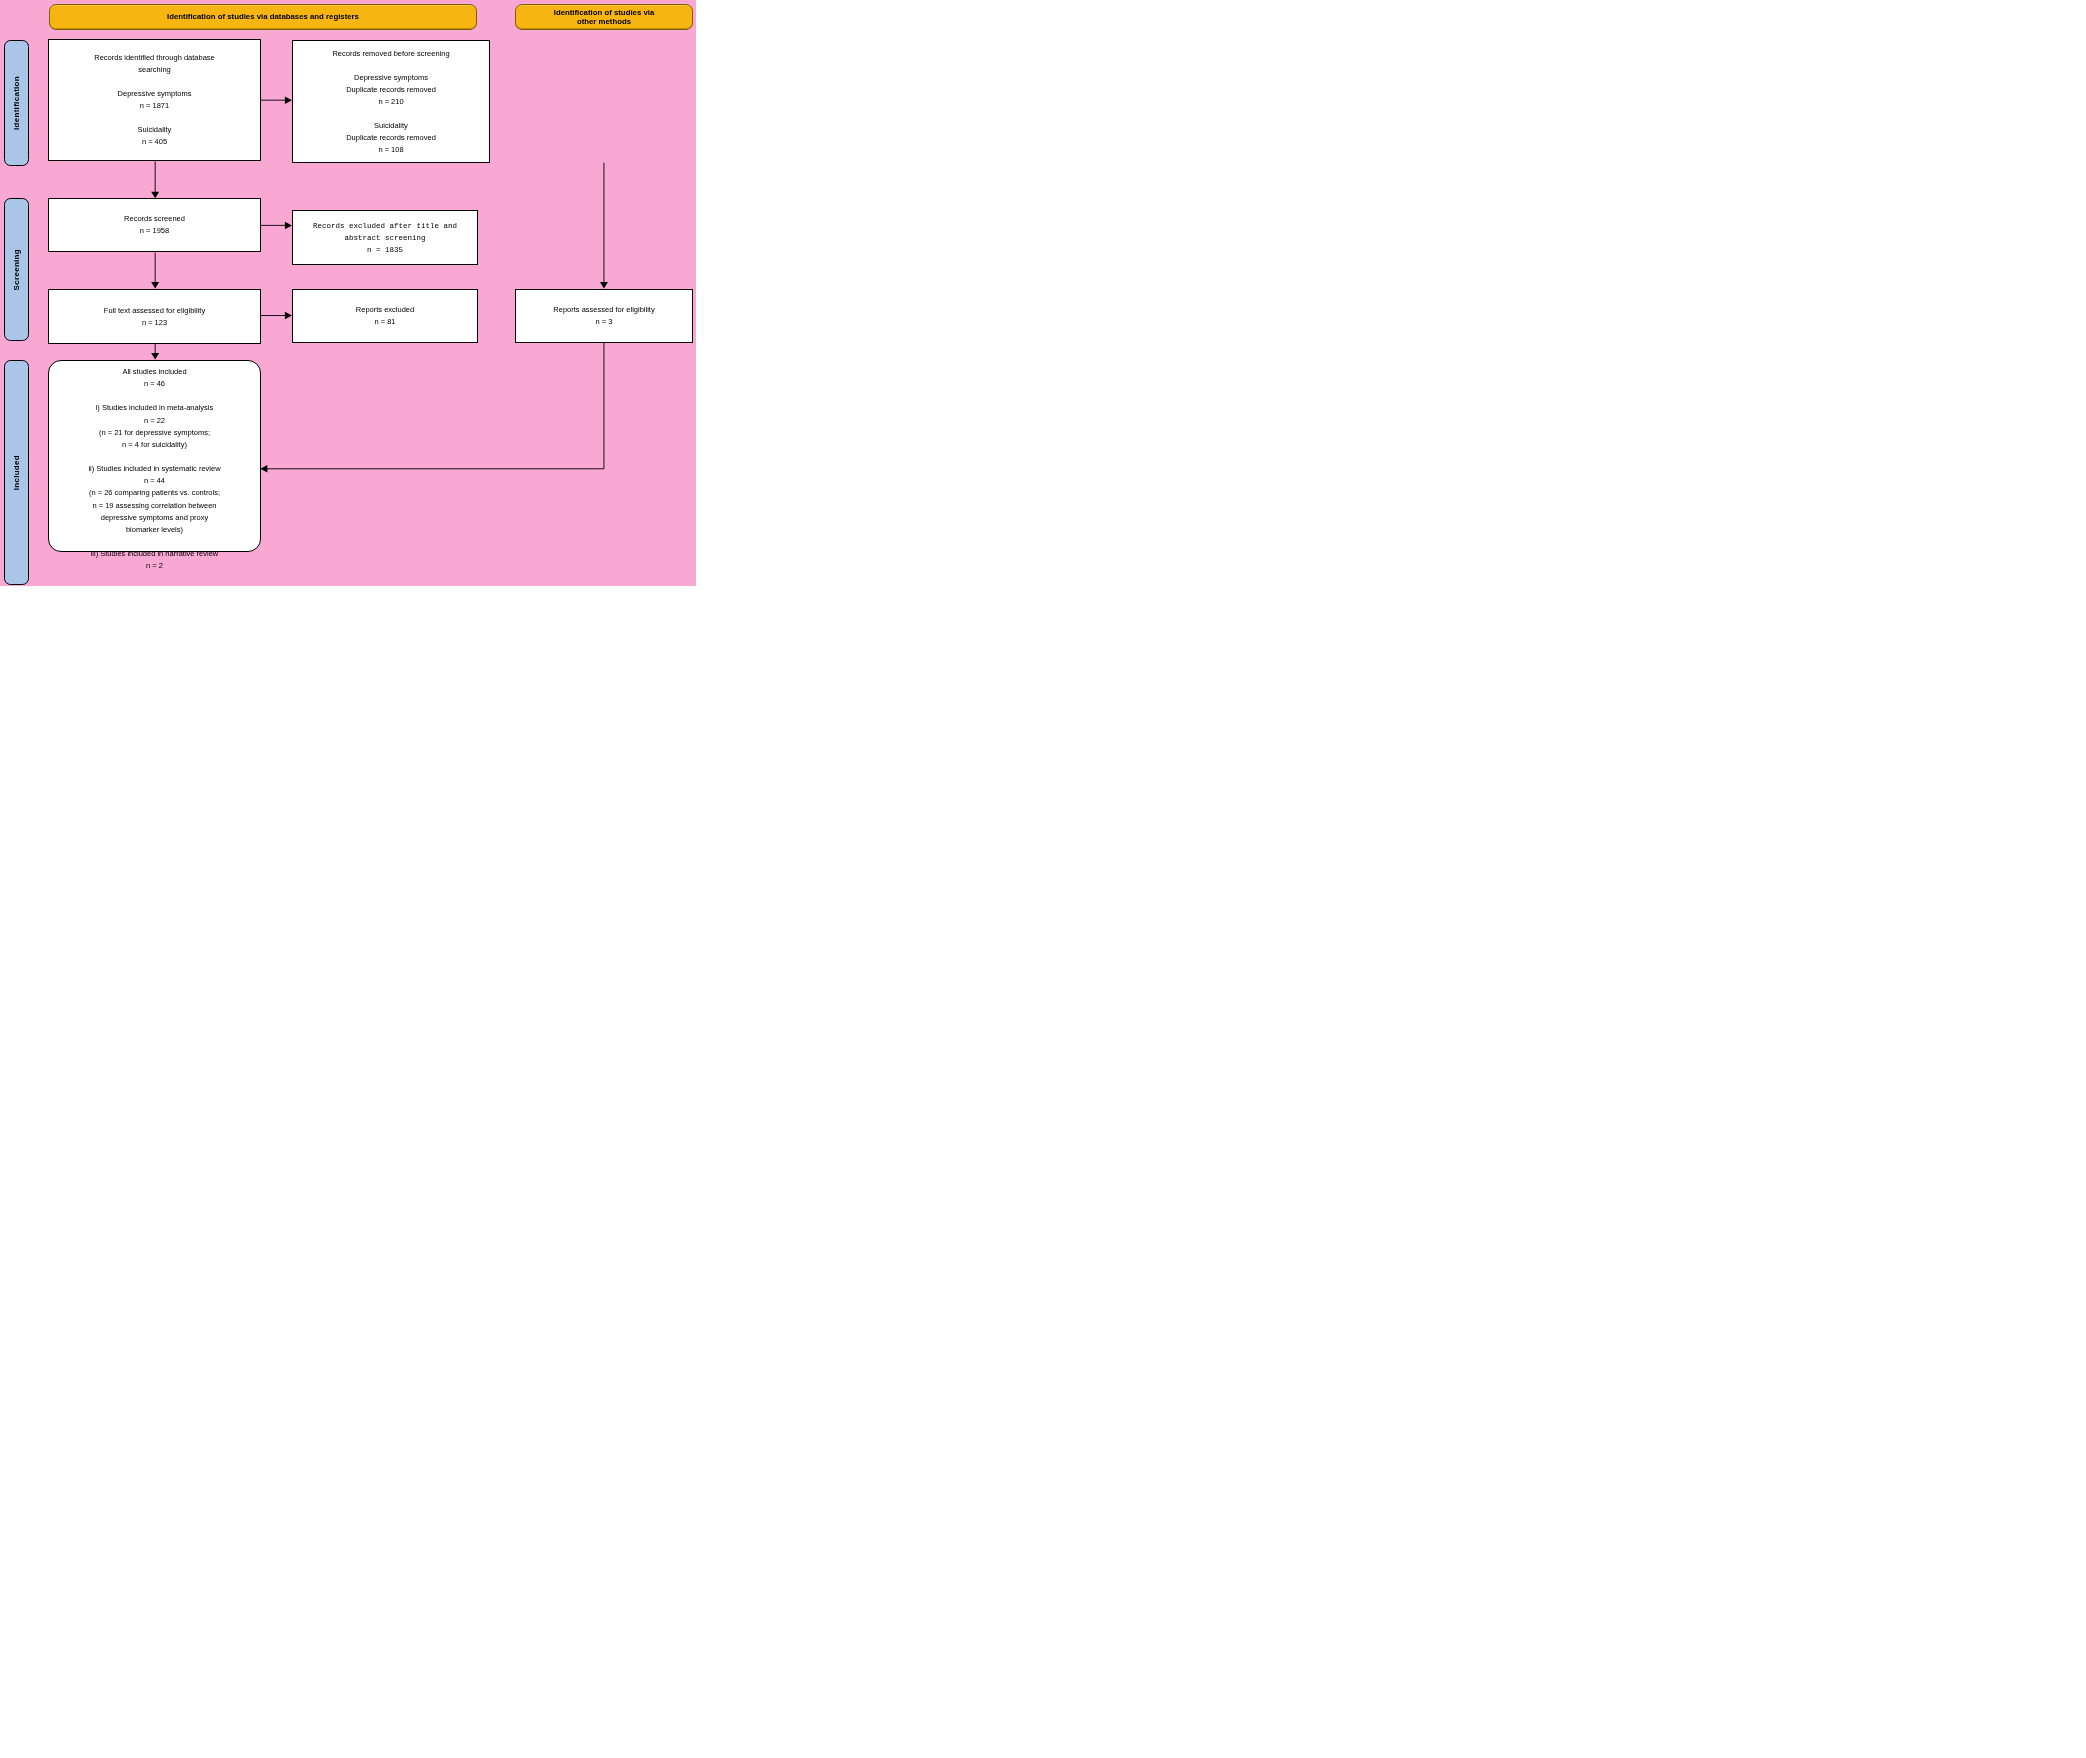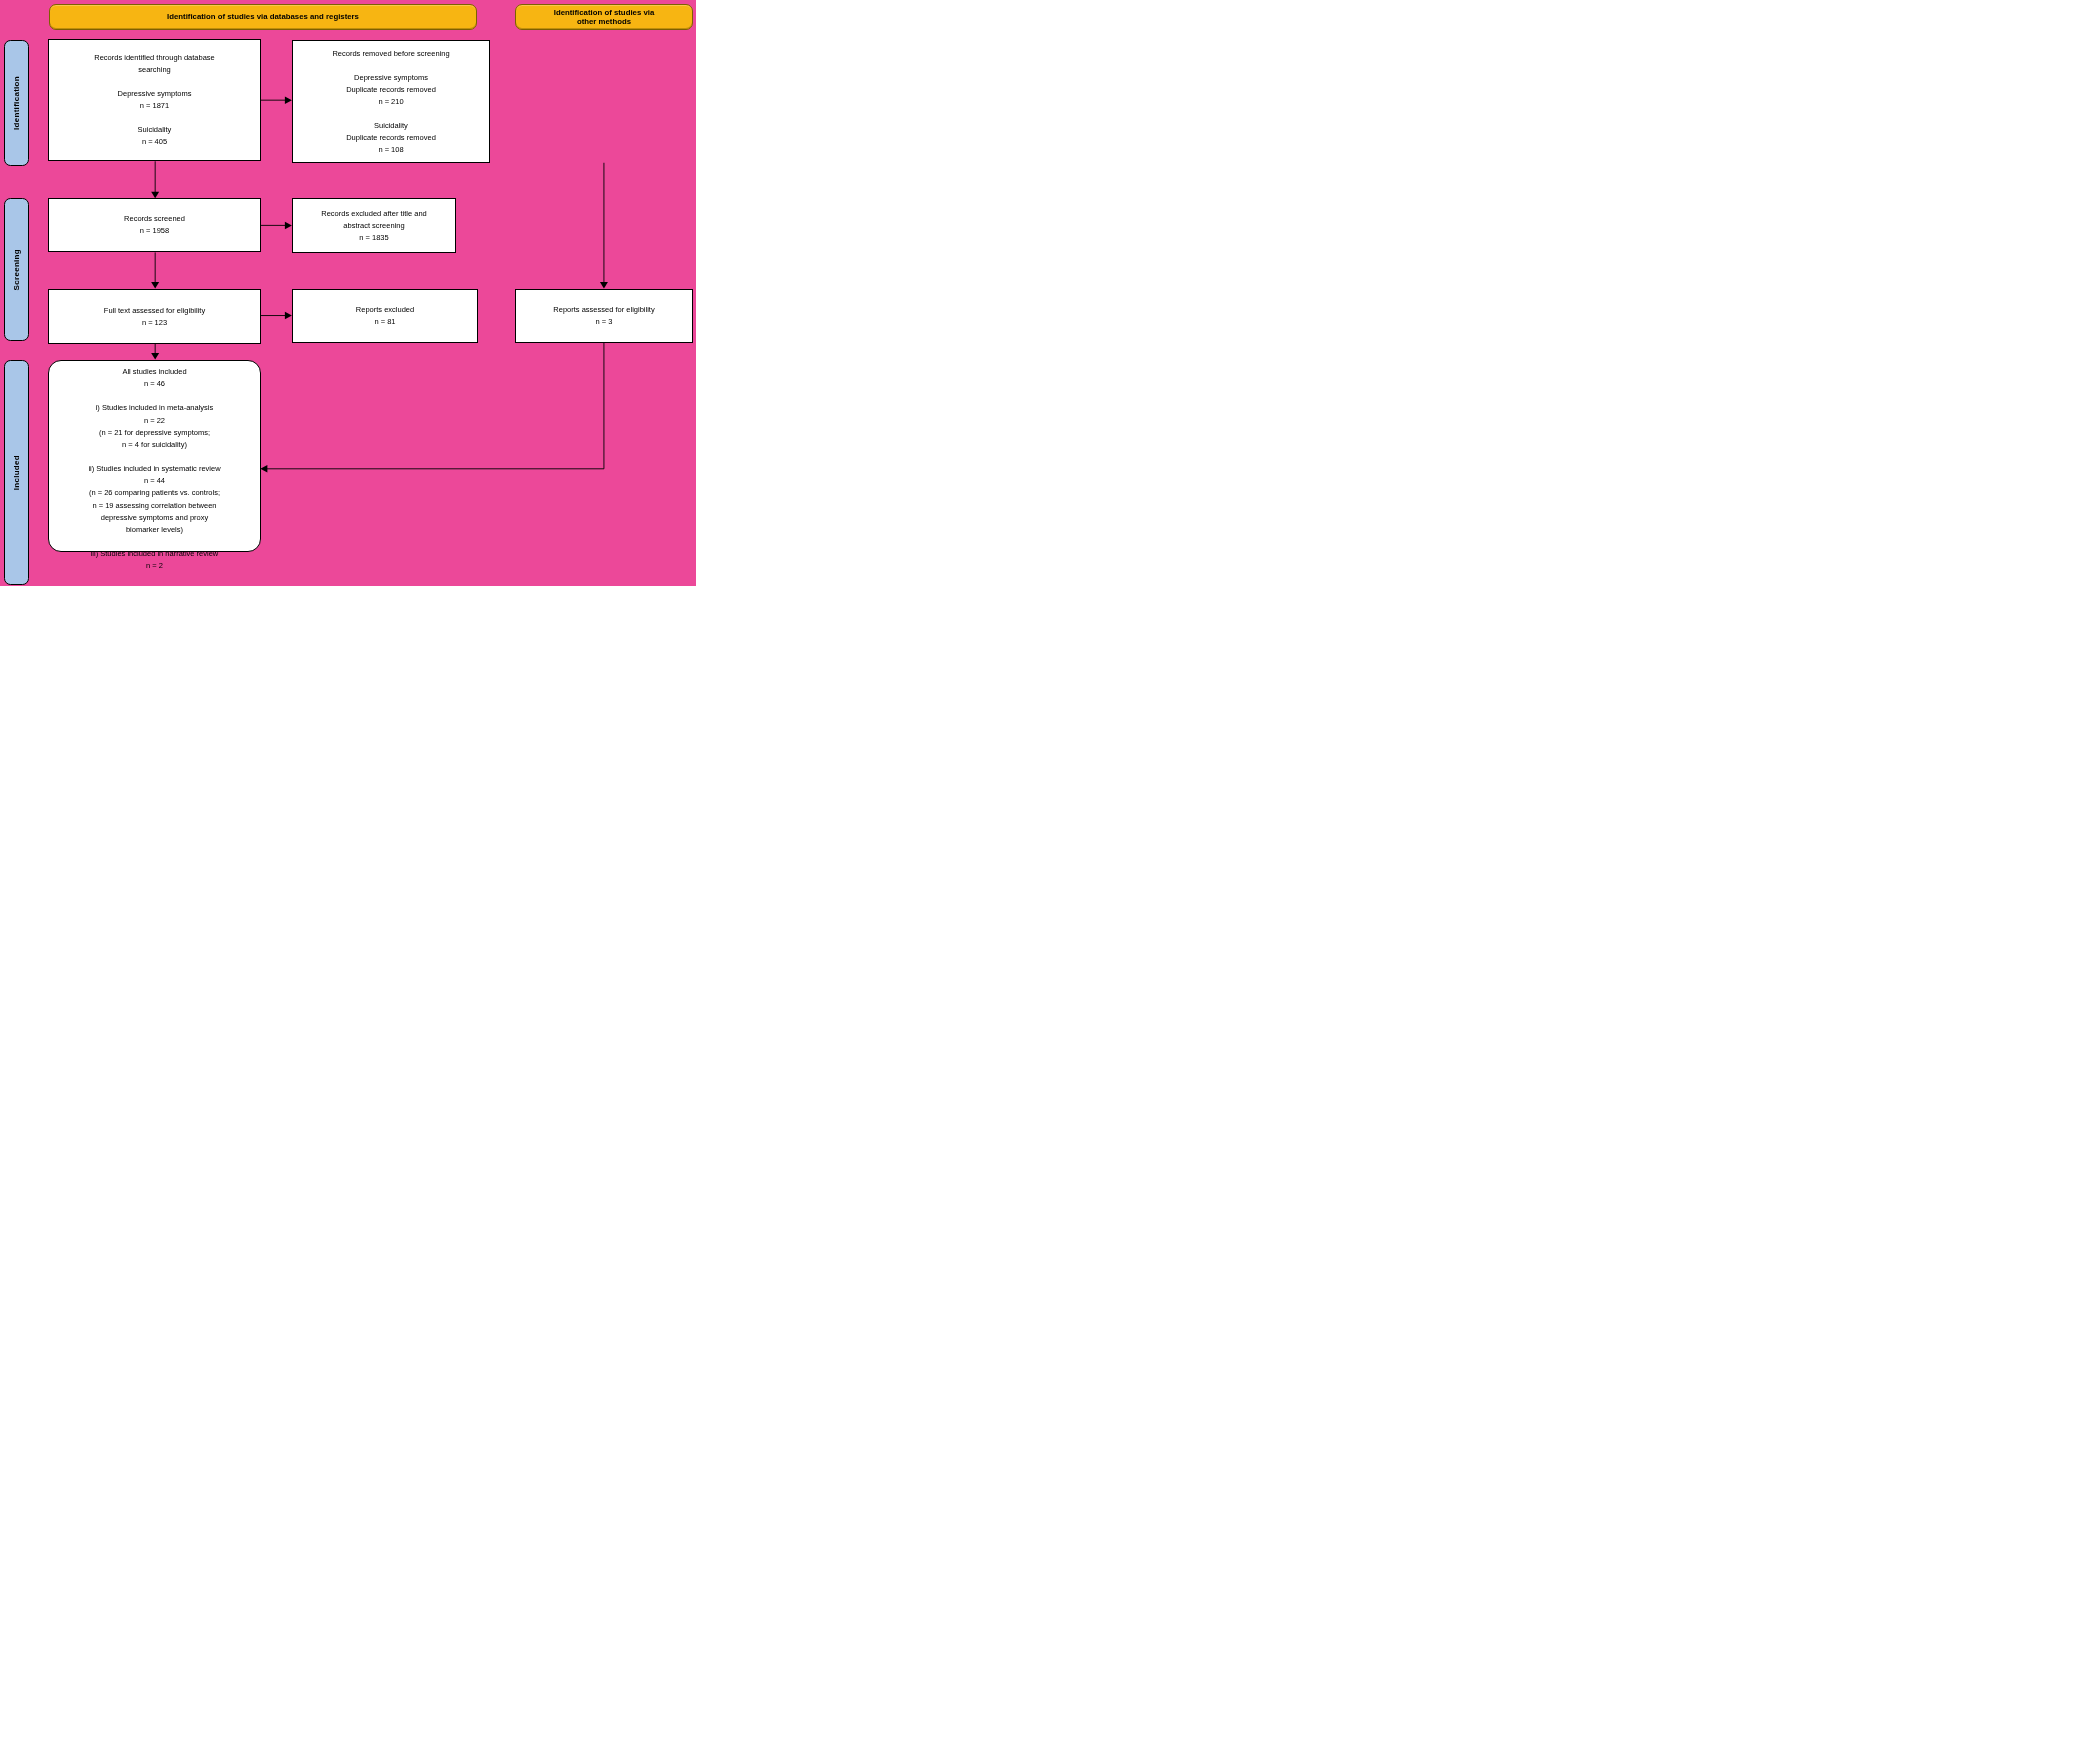--- a/index.html
+++ b/index.html
@@ -1,17 +1,17 @@
 <!DOCTYPE html>
 <html style="font-size:8px"><head>
 <meta charset="utf-8">
 <style>
   html,body{margin:0;padding:0;background:#ffffff;}
   body{font-family:"Liberation Sans", sans-serif;color:#000;}
-  #canvas{position:relative;width:696px;height:586px;background:#ec4899;overflow:hidden;}
+  #canvas{position:relative;width:696px;height:586px;background:#f9a8d4;overflow:hidden;}
 
   .header{
     position:absolute;
     display:flex;align-items:center;justify-content:center;
     text-align:center;font-weight:bold;font-size:7.8px;line-height:1.2;
     border:1.5px solid #7E6000;border-radius:7px;
     background:#F7B512;
     white-space:pre-line;
     box-sizing:border-box;
     box-shadow:inset 0 -1px 0 rgba(90,70,0,.35), inset 0 1px 0 rgba(255,255,255,.25);
@@ -37,21 +37,21 @@
     position:absolute;background:#fff;border:1.3px solid #000;
     display:flex;align-items:center;justify-content:center;
     text-align:center;font-size:7.5px;line-height:1.6;white-space:pre-line;
     box-sizing:border-box;padding:1px 3px;
   }
   .box.thick{border-width:1.5px;}
   #box-records-identified{left:48px;top:39px;width:213px;height:122px;}
   #box-records-removed{left:292px;top:40px;width:198px;height:123px;}
   #box-records-other{left:515px;top:40px;width:178px;height:123px;}
   #box-records-screened{left:48px;top:198px;width:213px;height:54px;}
-  #box-records-excluded{left:292px;top:198px;width:164px;height:55px;}
+  #box-records-excluded{left:292px;top:210px;width:186px;height:55px;font-family:Liberation Mono, monospace;}
   #box-fulltext{left:48px;top:289px;width:213px;height:55px;}
   #box-reports-excluded{left:292px;top:289px;width:186px;height:54px;}
   #box-reports-assessed{left:515px;top:289px;width:178px;height:54px;}
   #box-included-studies{
     left:48px;top:360px;width:213px;height:192px;
     align-items:flex-start;padding-top:5px;line-height:1.62;border-radius:13px;
   }
 
   #connectors{position:absolute;left:0;top:0;width:696px;height:586px;pointer-events:none;}
   #connectors line, #connectors polyline{stroke:#000;stroke-width:1.8;fill:none;}

